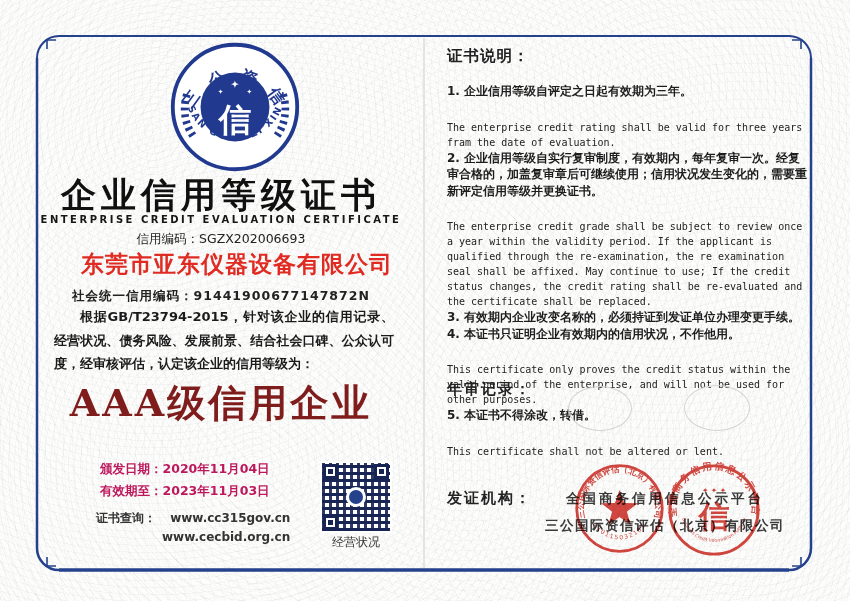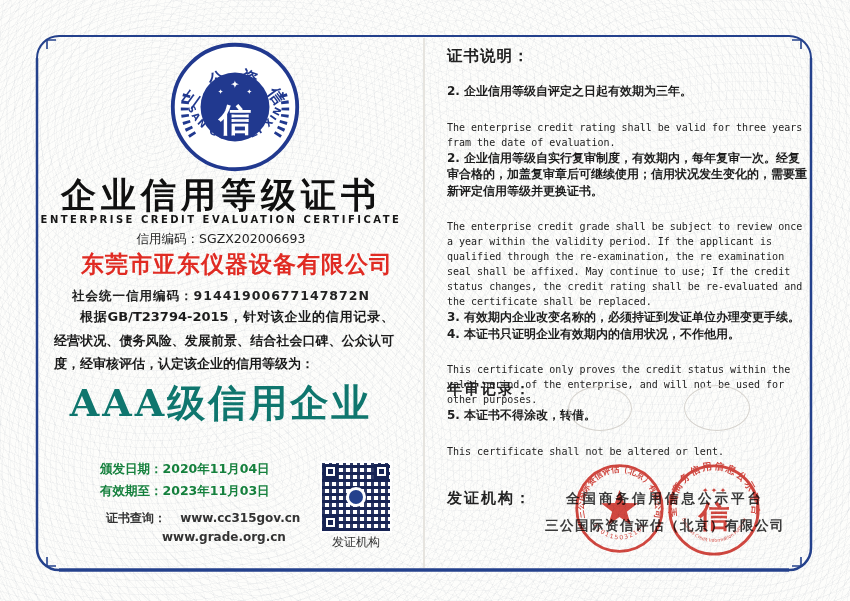--- a/index.html
+++ b/index.html
@@ -25,22 +25,22 @@
   
   .title{left:40px;top:172px;width:362px;font-family:"DejaVu Serif","Liberation Serif",serif;
          font-weight:bold;font-size:35px;letter-spacing:5px;color:#101010;}
   .subtitle{left:40px;top:214px;width:362px;font-size:10px;font-weight:bold;letter-spacing:2.5px;color:#161616;}
   .code-line{left:40px;top:231px;width:362px;font-size:12.5px;font-weight:normal;color:#222;}
   .company{left:40px;top:249px;width:362px;font-size:23px;font-weight:bold;color:#e02b23;letter-spacing:1px;padding-left:16px;}
   .uscc{left:40px;top:288px;width:362px;font-size:12.5px;font-weight:bold;letter-spacing:1px;color:#222;}
   .paragraph{left:54px;top:305px;width:340px;font-size:13px;font-weight:bold;line-height:23.5px;
              text-indent:2em;text-align:justify;color:#1b1b1b;}
   .rating{left:40px;top:378px;width:362px;font-family:"DejaVu Serif","Liberation Serif",serif;
-          font-weight:bold;font-size:38px;letter-spacing:3px;color:#0f766e;}
-  .d-row{font-size:12.5px;font-weight:bold;color:#15803d;}
+          font-weight:bold;font-size:38px;letter-spacing:3px;color:#7f1d1d;}
+  .d-row{font-size:12.5px;font-weight:bold;color:#be185d;}
   .query{font-size:12px;font-weight:600;color:#333;}
   .qr-caption{left:320px;top:534px;width:72px;font-size:12px;color:#333;}
 
   .qr{left:322px;top:463px;width:68px;height:68px;
       background:
         repeating-linear-gradient(90deg, rgba(23,36,84,.9) 0 3px, transparent 3px 7px),
         repeating-linear-gradient(0deg, #172454 0 3px, #fff 3px 7px);
       outline:2px solid #fff;}
   .qr .finder{position:absolute;width:15px;height:15px;border:3px solid #172454;background:#fff;box-sizing:border-box;}
   .qr .finder::after{content:"";position:absolute;left:2px;top:2px;width:5px;height:5px;background:#172454;}
@@ -125,41 +125,41 @@
 
   <div class="abs ctr rating">AAA级信用企业</div>
 
   <div class="abs d-row" style="left:100px;top:461px;">
     <span>颁发日期：</span><span>2020年11月04日</span>
   </div>
   <div class="abs d-row" style="left:100px;top:483px;">
     <span>有效期至：</span><span>2023年11月03日</span>
   </div>
 
-  <div class="abs query" style="left:106px;top:510px;">
+  <div class="abs query" style="left:96px;top:510px;">
     <span>证书查询：</span>
     <span style="margin-left:10px;">www.cc315gov.cn</span>
   </div>
-  <div class="abs query" style="left:162px;top:530px;">www.grade.org.cn</div>
+  <div class="abs query" style="left:162px;top:530px;">www.cecbid.org.cn</div>
 
   <div class="abs qr">
     <div class="finder f-tl"></div>
     <div class="finder f-tr"></div>
     <div class="finder f-bl"></div>
     <div class="center">
         <span></span>
       </div>
   </div>
-  <div class="abs ctr qr-caption">发证机构</div>
+  <div class="abs ctr qr-caption">经营状况</div>
 
   <div class="abs heading">证书说明：</div>
 
   <div class="abs notes">
     <div>
-      <div class="note-zh">2. 企业信用等级自评定之日起有效期为三年。</div>
+      <div class="note-zh">1. 企业信用等级自评定之日起有效期为三年。</div>
       <div class="note-en">The enterprise credit rating shall be valid for three years fram the date of evaluation.</div>
     </div>
     <div>
       <div class="note-zh">2. 企业信用等级自实行复审制度，有效期内，每年复审一次。经复审合格的，加盖复审章后可继续使用；信用状况发生变化的，需要重新评定信用等级并更换证书。</div>
       <div class="note-en">The enterprise credit grade shall be subject to review once a year within the validity period. If the applicant is qualified through the re-examination, the re examination seal shall be affixed. May continue to use; If the credit status changes, the credit rating shall be re-evaluated and the certificate shall be replaced.</div>
     </div>
     <div>
       <div class="note-zh">3. 有效期内企业改变名称的，必须持证到发证单位办理变更手续。</div>
     </div>
     <div>

